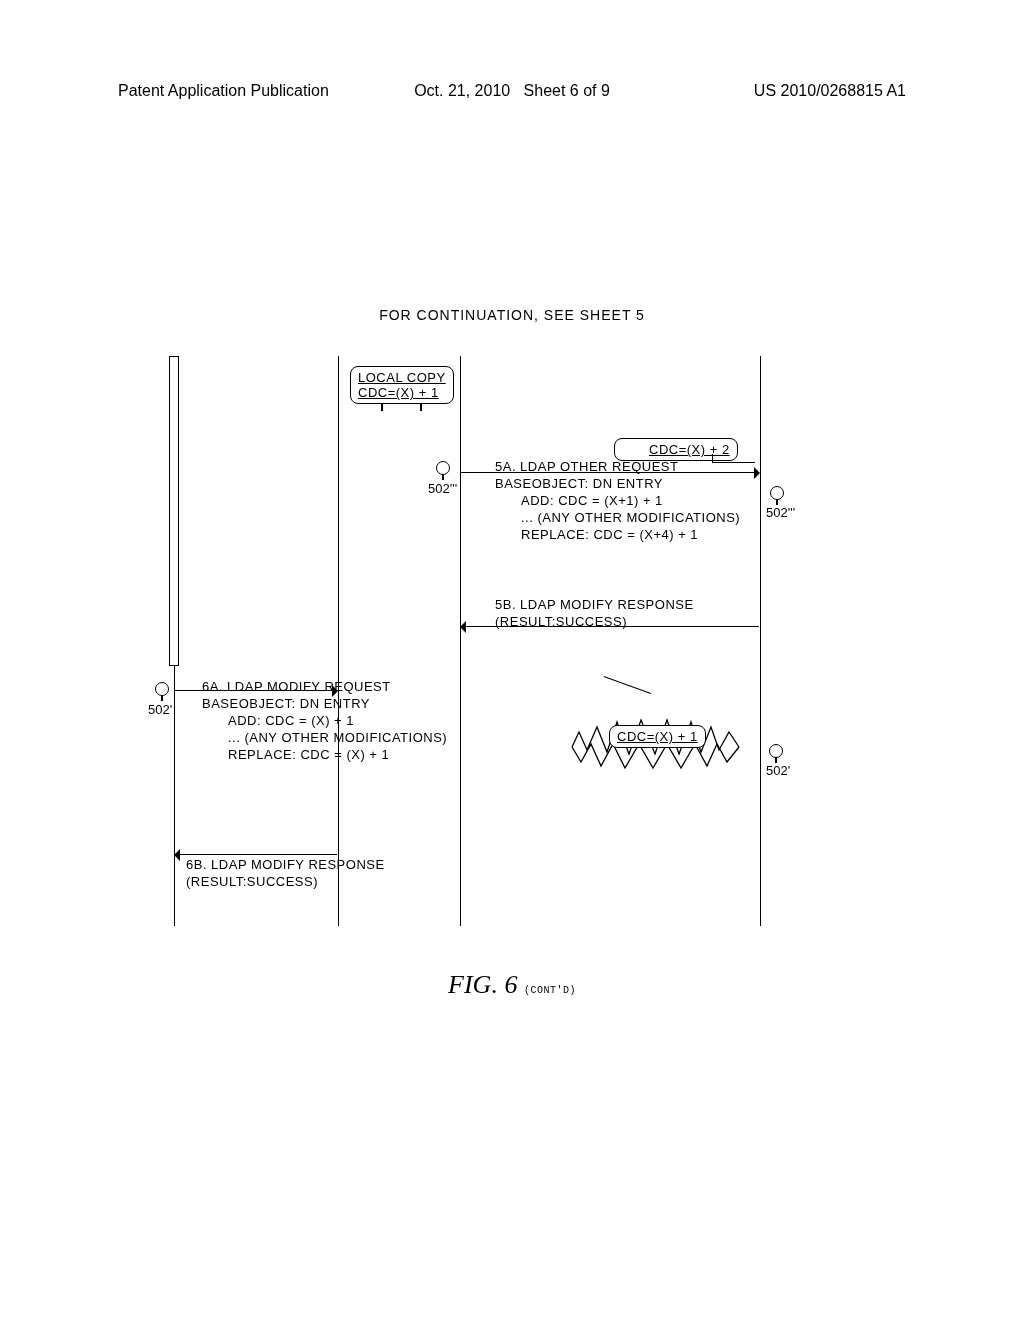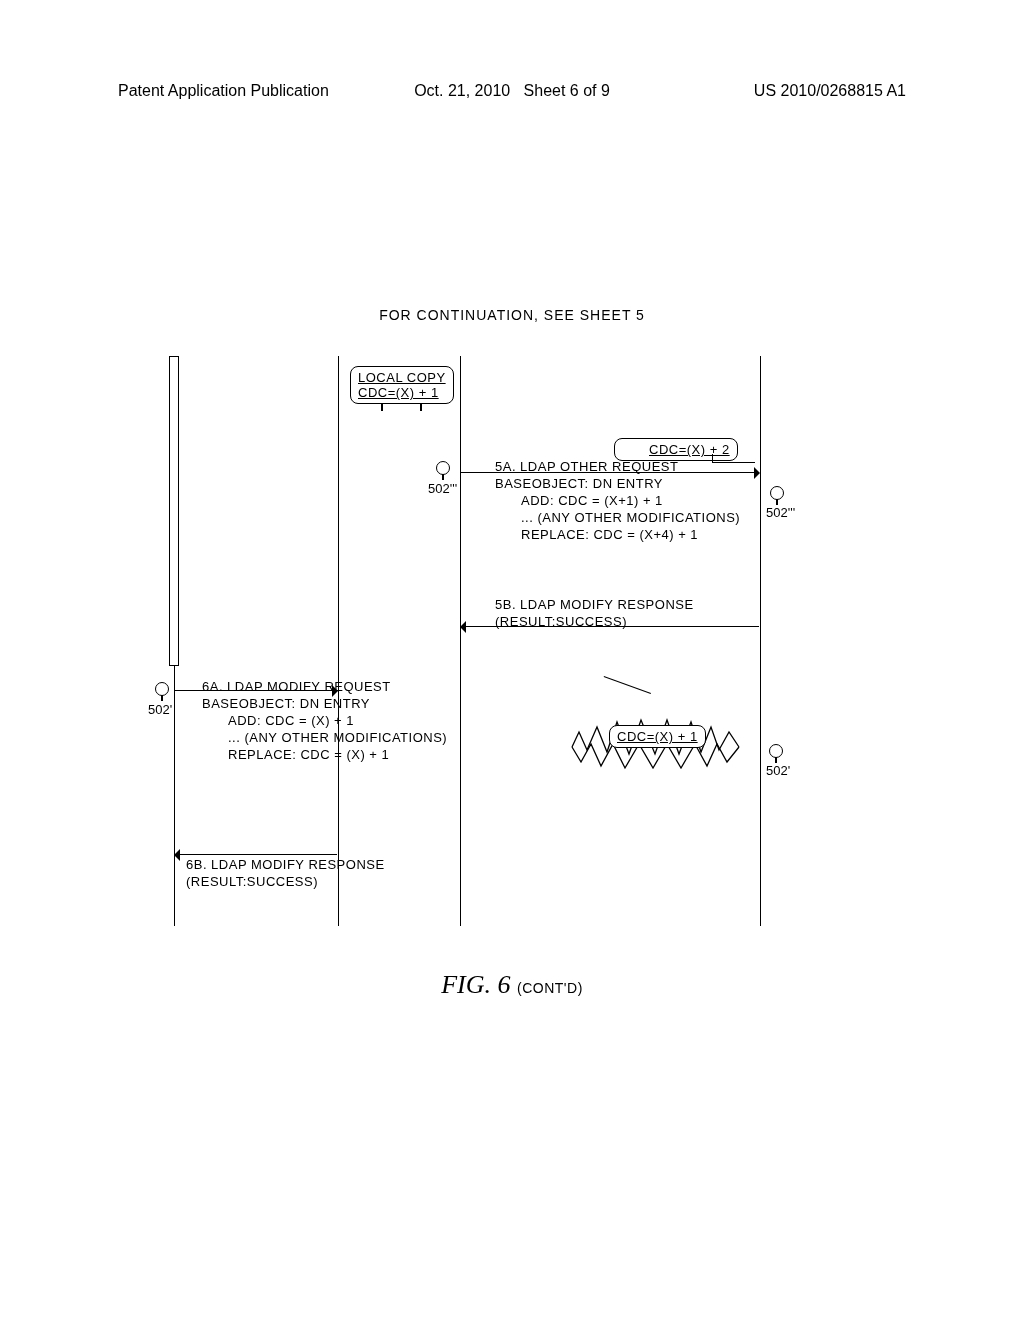--- a/index.html
+++ b/index.html
@@ -192,21 +192,21 @@
 
   .fig-caption {
     position: absolute;
     top: 970px;
     left: 50%;
     transform: translateX(-50%);
     font-family: "Times New Roman", serif;
     font-size: 26px;
     white-space: nowrap;
   }
-  .fig-caption .small { font-size: 14px; font-family: Liberation Sans, sans-serif; letter-spacing: 0.5px; }
+  .fig-caption .small { font-size: 10px; font-family: Liberation Mono, monospace; letter-spacing: 0.5px; }
   
   
   .tick-left, .tick-right {
     position: absolute;
     width: 2px;
     height: 8px;
     background: #000;
   }
   .tick-left { left: 30%; bottom: -8px; }
   .tick-right { right: 30%; bottom: -8px; }

